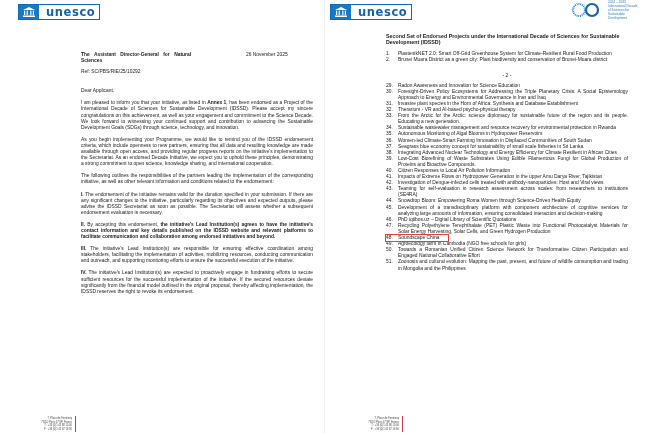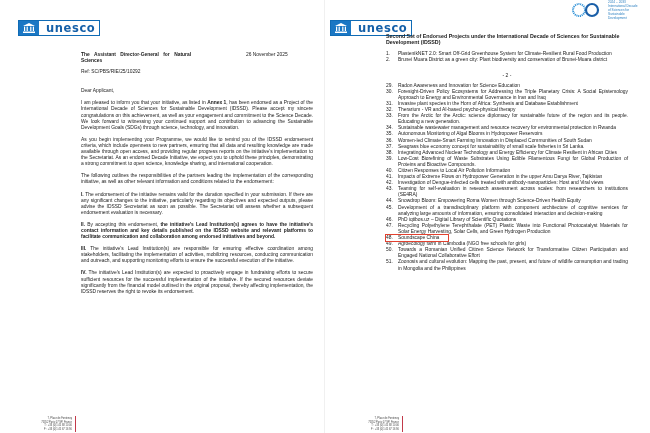--- a/index.html
+++ b/index.html
@@ -3,21 +3,21 @@
 <meta charset="utf-8">
 <style>
   * { box-sizing: border-box; margin: 0; padding: 0; }
   html, body { width: 650px; height: 433px; overflow: hidden; background: #ffffff; }
   body { font-family: "Liberation Sans", sans-serif; color: #1a1a1a; position: relative; }
 
   .page { position: absolute; top: 0; height: 433px; background: #fff; overflow: hidden; }
   .page-left { left: 0; width: 325px; }
   .page-right { left: 325px; width: 325px; }
 
-  .logo { position: absolute; top: 20px; display: flex; align-items: center; height: 16px; border: 1px solid #0f6bb5; background: #fff; }
+  .logo { position: absolute; top: 4px; display: flex; align-items: center; height: 16px; border: 1px solid #0f6bb5; background: #fff; }
   .page-left .logo { left: 18px; width: 82px; }
   .page-right .logo { left: 5px; width: 82px; }
   .logo-box { width: 20px; height: 100%; background: #1a77c4; display: flex; align-items: center; justify-content: center; }
   .logo-box svg { width: 12px; height: 10px; }
   .logo-text { color: #1560a8; font-weight: bold; font-size: 11.5px; letter-spacing: 0.6px; padding-left: 7px; font-family: "DejaVu Sans", sans-serif; }
 
   .decade-logo { position: absolute; right: 12px; top: 0; display: flex; align-items: center; }
   .decade-logo svg { width: 38px; height: 16px; }
   .decade-text { font-size: 3.2px; color: #2b7fc0; line-height: 4px; margin-left: 2px; width: 30px; }
 

